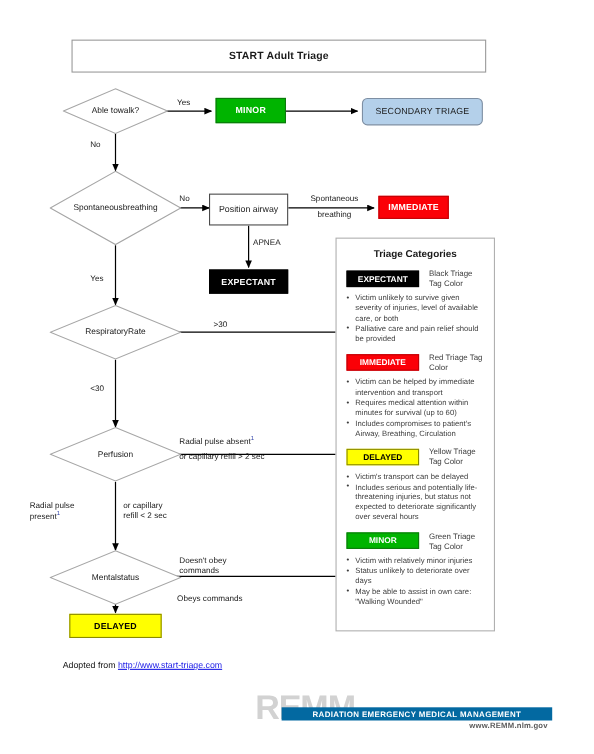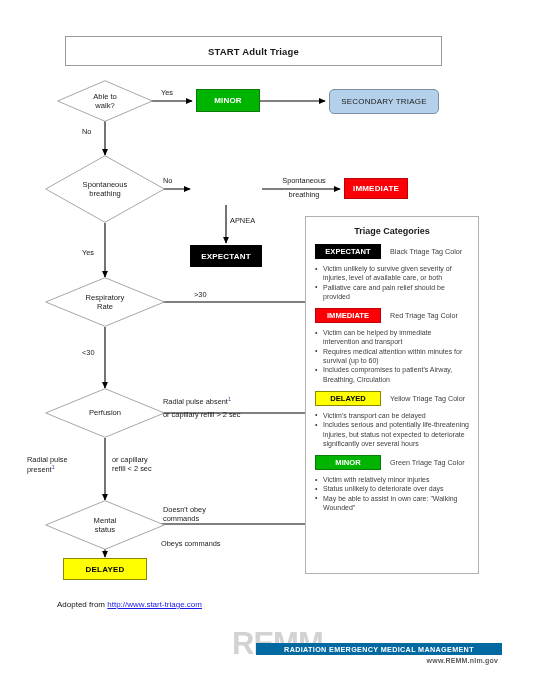--- a/index.html
+++ b/index.html
@@ -46,37 +46,37 @@
     background:#ffffff; border:1px solid #4a4a4a;
     display:flex; align-items:center; justify-content:center;
     font-size:8px; color:#1a1a1a; box-sizing:border-box;
   }
 
   
   .diamond { pointer-events:none; }
   .diamond svg { display:block; }
   .diamond .dlabel {
     position:absolute; left:0; top:0; width:100%; height:100%;
-    display:flex; flex-direction:column; align-items:center; justify-content:center;
+    display:flex; flex-direction:row; align-items:center; justify-content:center;
     font-size:7.6px; color:#1a1a1a; line-height:1.25; text-align:center;
   }
 
   
   .elabel {
     font-size:7.4px; color:#1a1a1a; line-height:1.28; white-space:nowrap;
   }
   .elabel.wrap { white-space:normal; }
   .sup { font-size:5.4px; color:#2b3ea8; vertical-align:super; }
 
   
   #wires { left:0; top:0; width:540px; height:685px; }
 
   
   #legend {
-    left:305px; top:216px; width:174px; height:358px;
+    left:305px; top:216px; width:145px; height:358px;
     background:#ffffff; border:1px solid #b0b0b0; box-sizing:border-box;
   }
   #legend-title {
     text-align:center; font-size:9px; font-weight:bold; color:#1a1a1a;
     margin-top:9px; margin-bottom:8px;
   }
   .lg-group { margin:0 0 7px 0; padding:0 9px; }
   .lg-head { display:flex; align-items:center; gap:9px; margin-bottom:5px; }
   .lg-chip {
     width:66px; height:15px; display:flex; align-items:center; justify-content:center;
@@ -216,20 +216,23 @@
   </div>
 
   <div class="abs tagbox tag-green" style="left:196px; top:89px; width:64px; height:23px;">
     <span>MINOR</span>
   </div>
 
   <div class="abs tagbox tag-blue" style="left:329px; top:89px; width:110px; height:25px;">
     <span>SECONDARY TRIAGE</span>
   </div>
 
+  <div class="abs plainbox" style="left:190px; top:176px; width:72px; height:29px;">
+    <span>Position airway</span>
+  </div>
 
   <div class="abs tagbox tag-red" style="left:344px; top:178px; width:64px; height:21px;">
     <span>IMMEDIATE</span>
   </div>
 
   <div class="abs tagbox tag-black" style="left:190px; top:245px; width:72px; height:22px;">
     <span>EXPECTANT</span>
   </div>
 
   <div class="abs tagbox tag-red" style="left:344px; top:292px; width:64px; height:21px;">

